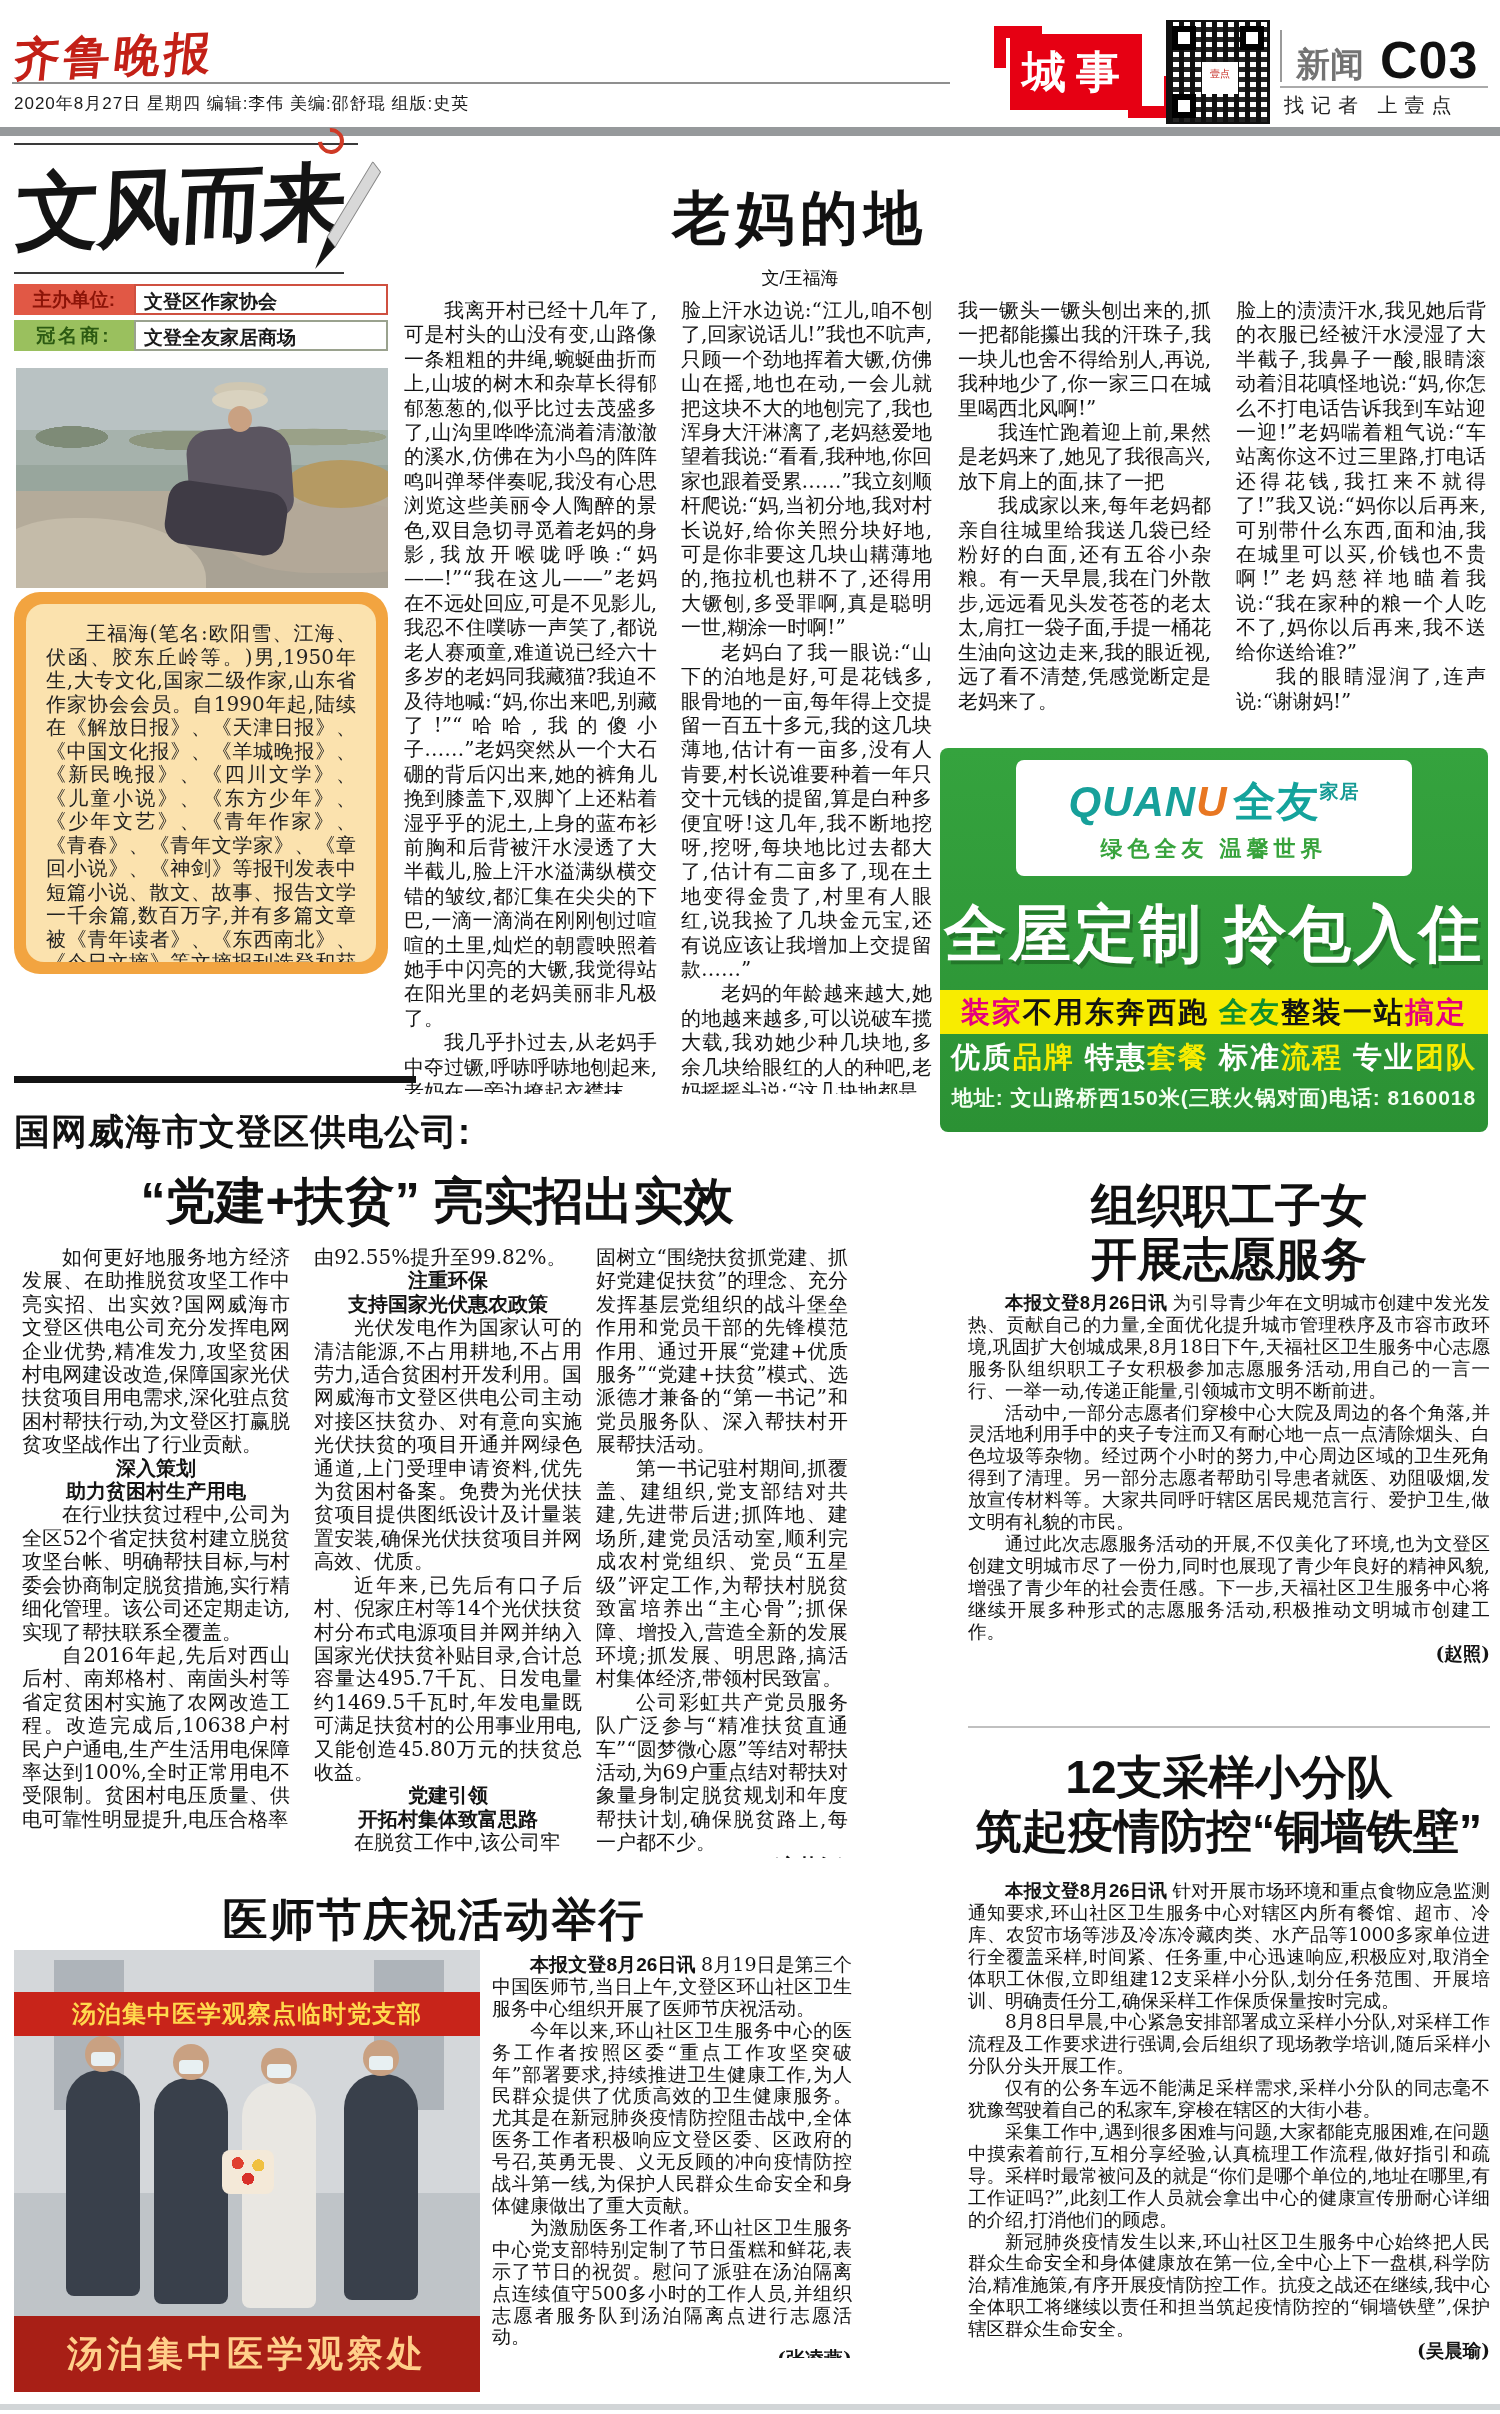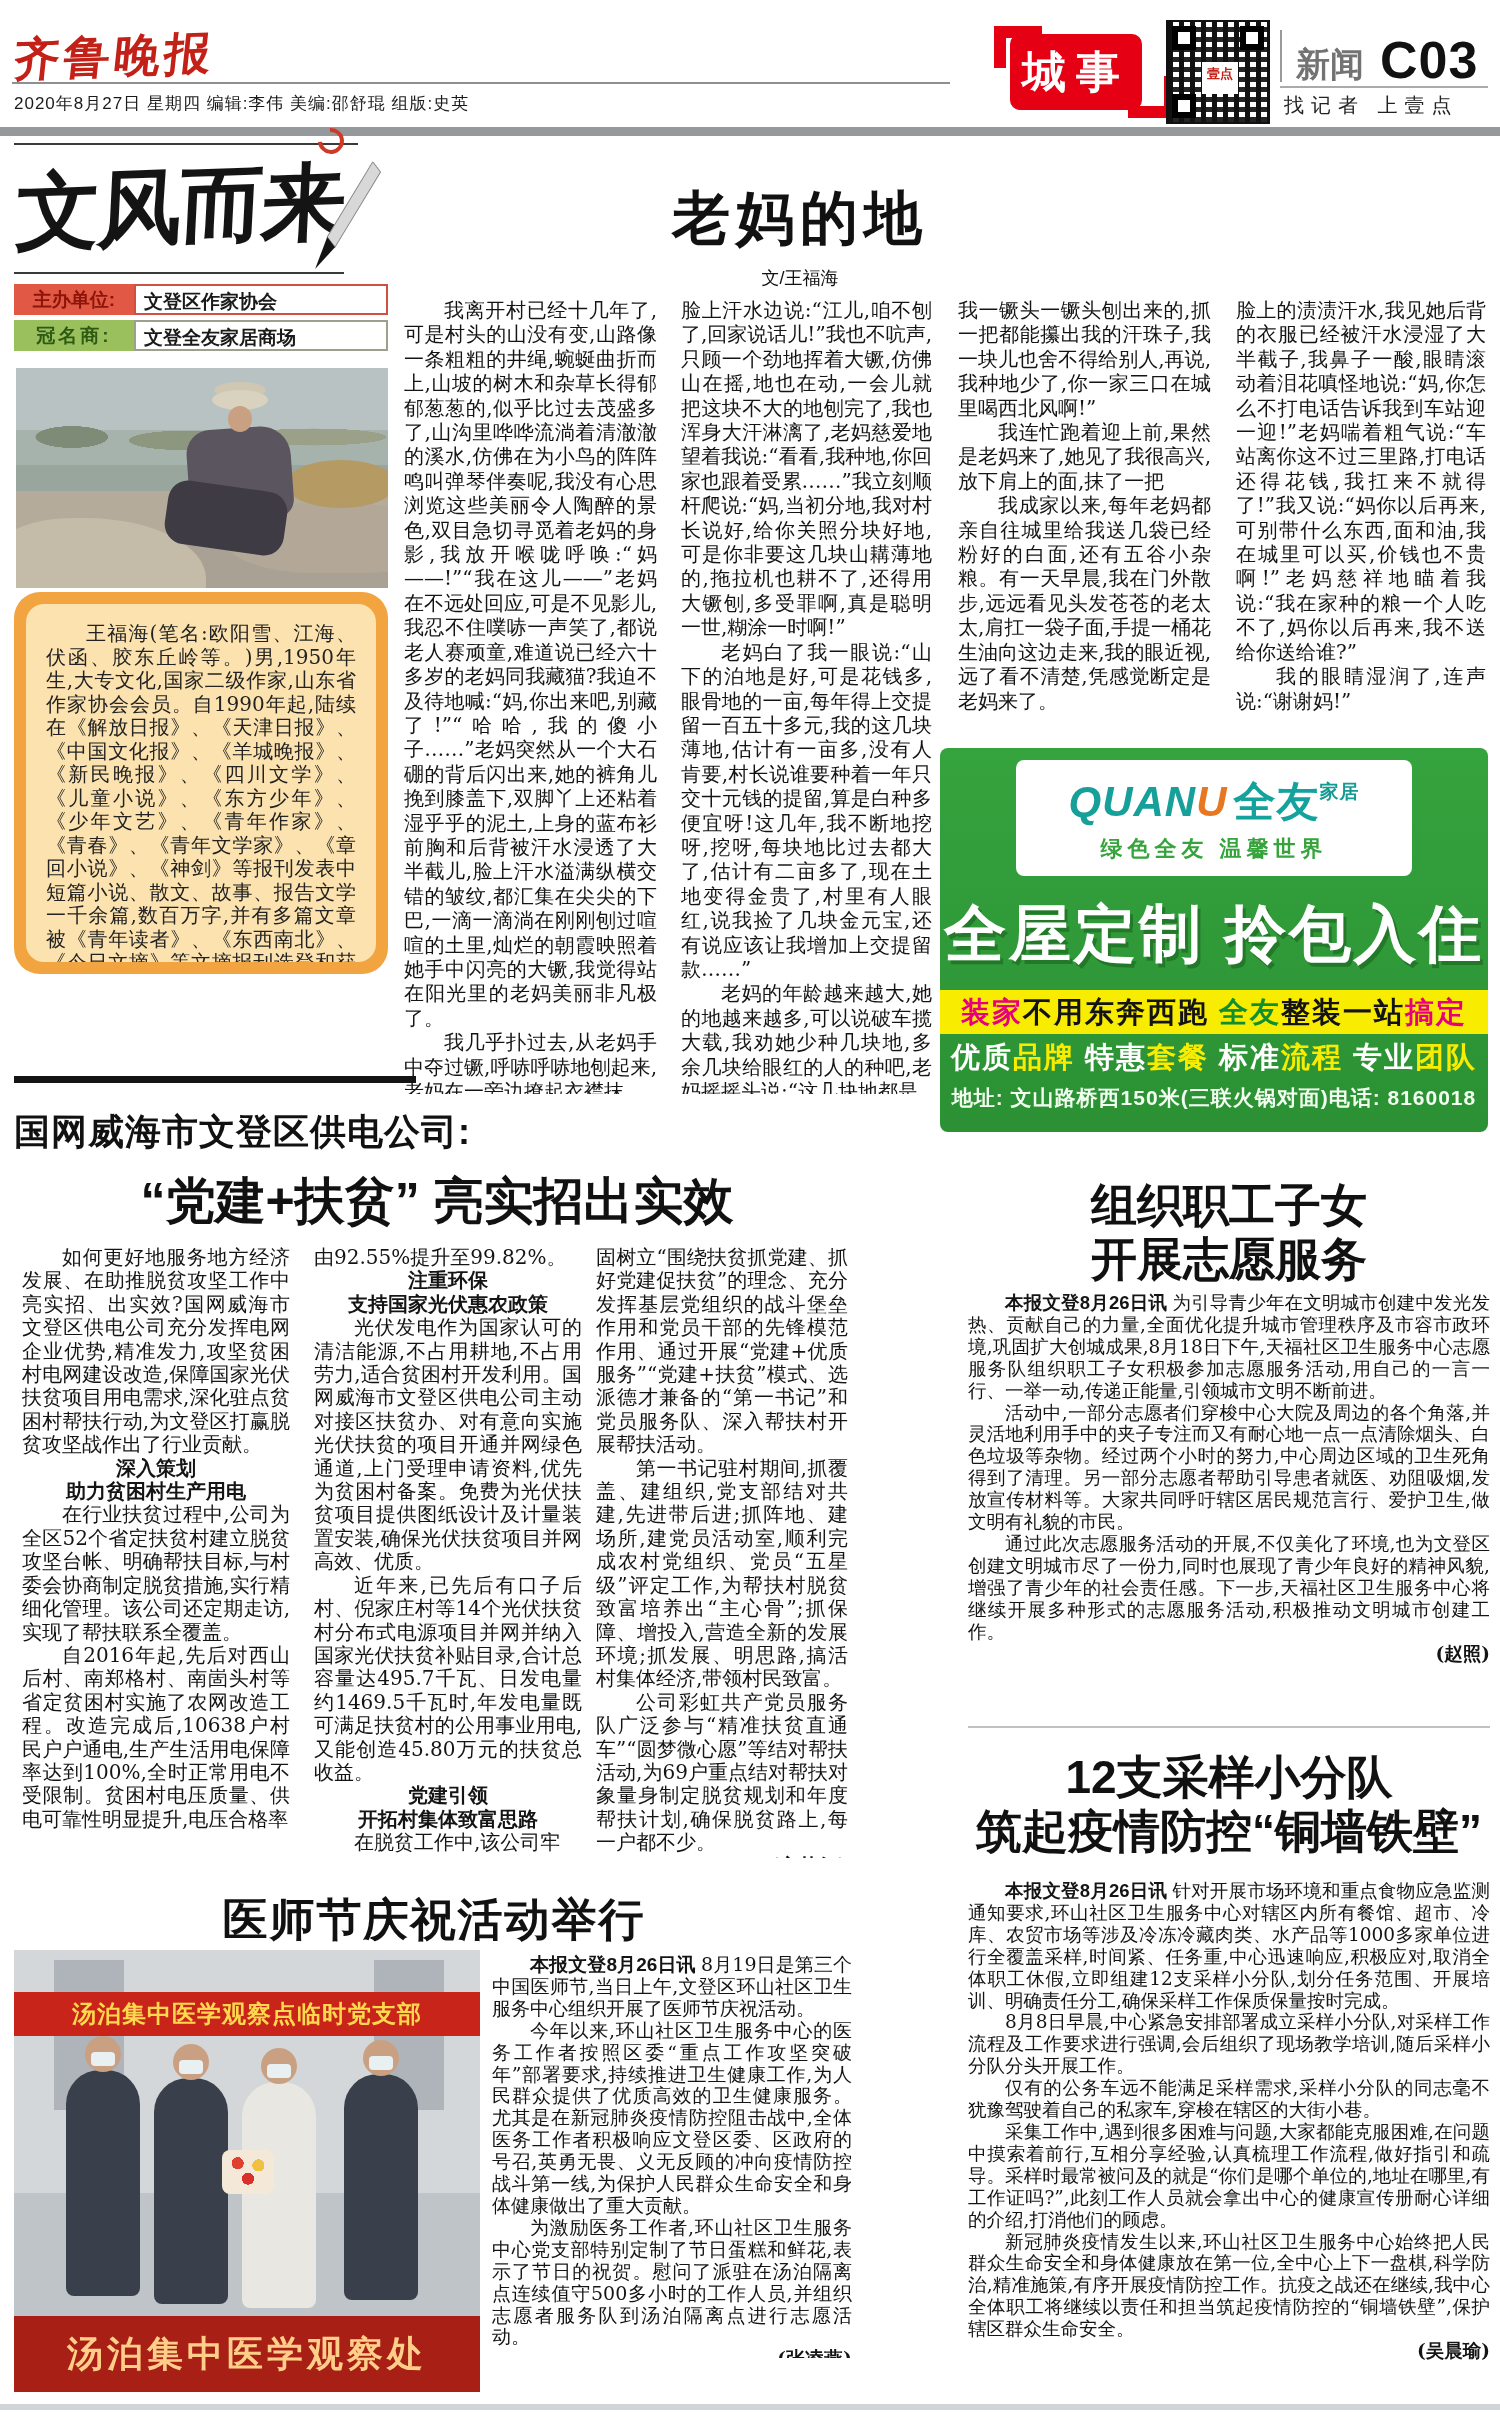--- a/index.html
+++ b/index.html
@@ -9,28 +9,28 @@
   .abs { position:absolute; }
 
   
   .masthead { left:14px; top:26px; font-size:46px; font-weight:900; color:#c32017;
               font-family:"DejaVu Serif", serif; transform:skewX(-8deg) rotate(-2deg); letter-spacing:4px; }
   .mast-line { left:12px; top:82px; width:938px; height:2px; background:#8f8f8f; }
   .date-line { left:14px; top:92px; font-size:17px; color:#1a1a1a; letter-spacing:1px; }
   .head-bar { left:0; top:127px; width:1500px; height:9px; background:#96999b; }
   .bracket-tl { left:994px; top:26px; width:48px; height:42px; border-top:12px solid #e60013; border-left:12px solid #e60013; }
   .bracket-br { left:1128px; top:76px; width:48px; height:42px; border-bottom:12px solid #e60013; border-right:12px solid #e60013; }
-  .badge { left:1010px; top:34px; width:132px; height:76px; background:#e60013; border-radius:10px;
+  .badge { left:1010px; top:34px; width:132px; height:76px; background:#e60013; border-radius:0;
            color:#fff; font-size:44px; font-weight:900; text-align:center; line-height:76px; letter-spacing:10px; }
   .qr { left:1166px; top:20px; width:104px; height:104px; border:2px solid #111; background-color:#fff;
         background-image:repeating-linear-gradient(0deg, rgba(17,17,17,.92) 0 5px, transparent 5px 10px),
                          repeating-linear-gradient(90deg, #111 0 5px, #fff 5px 11px); }
   .qr .finder { position:absolute; width:24px; height:24px; background:#fff; border:6px solid #000; }
   .qr .center { position:absolute; left:34px; top:40px; width:36px; height:32px; background:#fff;
-                color:#c32017; font-size:13px; font-weight:bold; text-align:center; line-height:24px; }
+                color:#c32017; font-size:10px; font-weight:normal; text-align:center; line-height:24px; }
   .head-vline { left:1280px; top:30px; width:2px; height:52px; background:#9a9a9a; }
   .paper-section { left:1296px; top:42px; font-size:34px; font-weight:900; color:#737373; }
   .page-no { left:1380px; top:30px; font-size:52px; font-weight:900; color:#111; letter-spacing:1px; }
   .slogan-line { left:1280px; top:86px; width:208px; height:2px; background:#aaa; }
   .slogan { left:1284px; top:92px; font-size:20px; color:#222; letter-spacing:7px; }
 
   
   .logo-topline { left:14px; top:143px; width:344px; height:2px; background:#3a3a3a; }
   .col-logo { left:16px; top:150px; width:372px; font-size:84px; font-weight:900; color:#141414;
               font-family:"DejaVu Serif", serif; transform:rotate(-2deg) skewX(-5deg); letter-spacing:-2px; }

